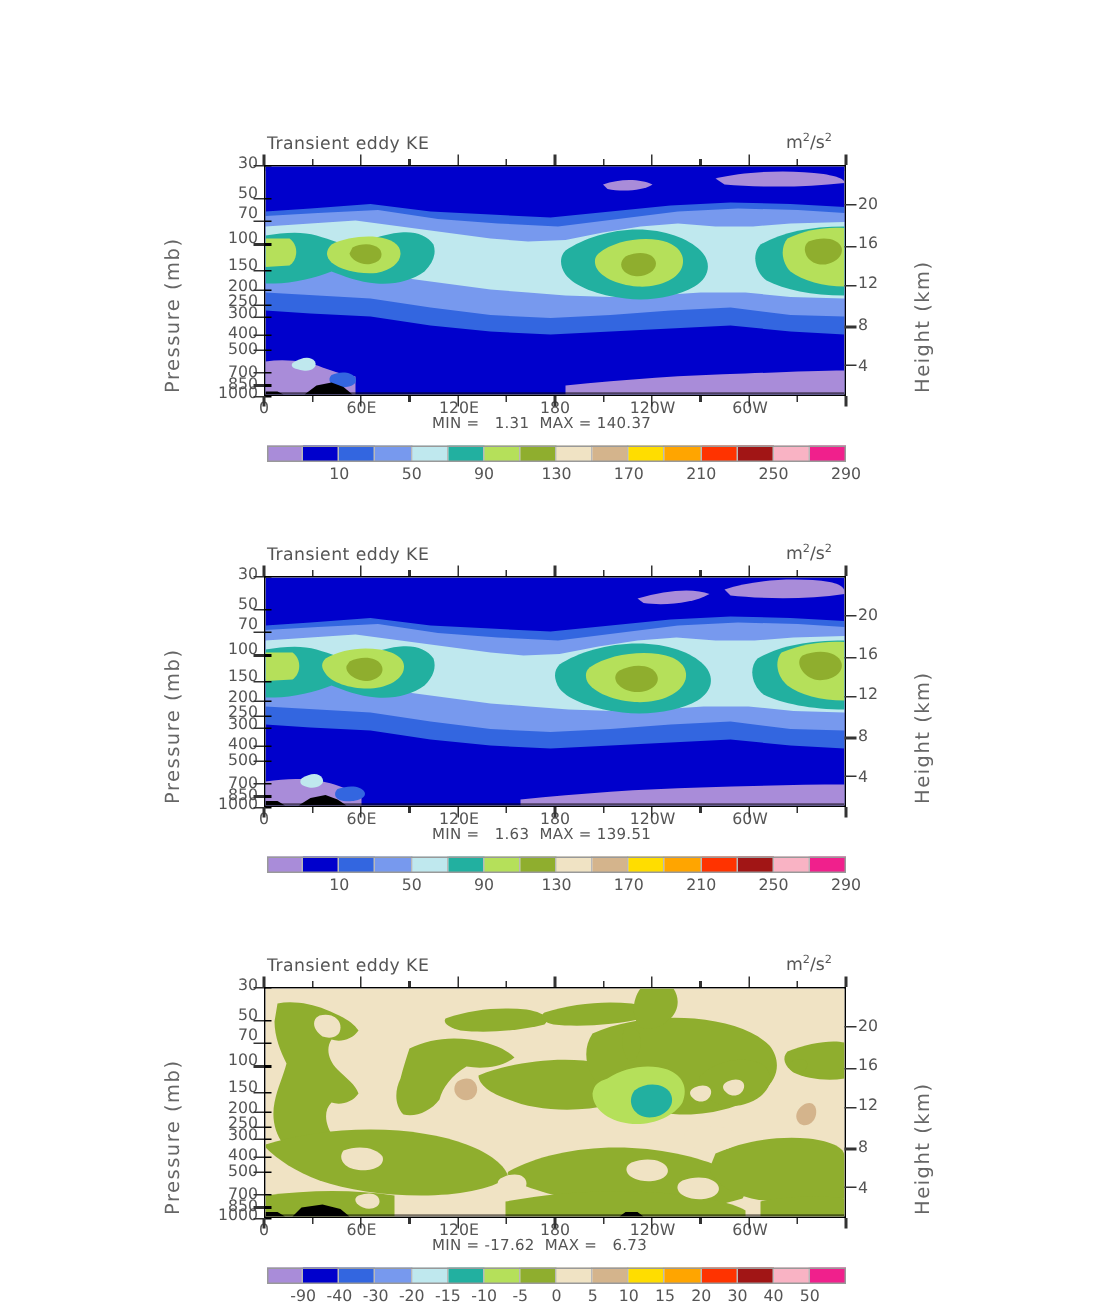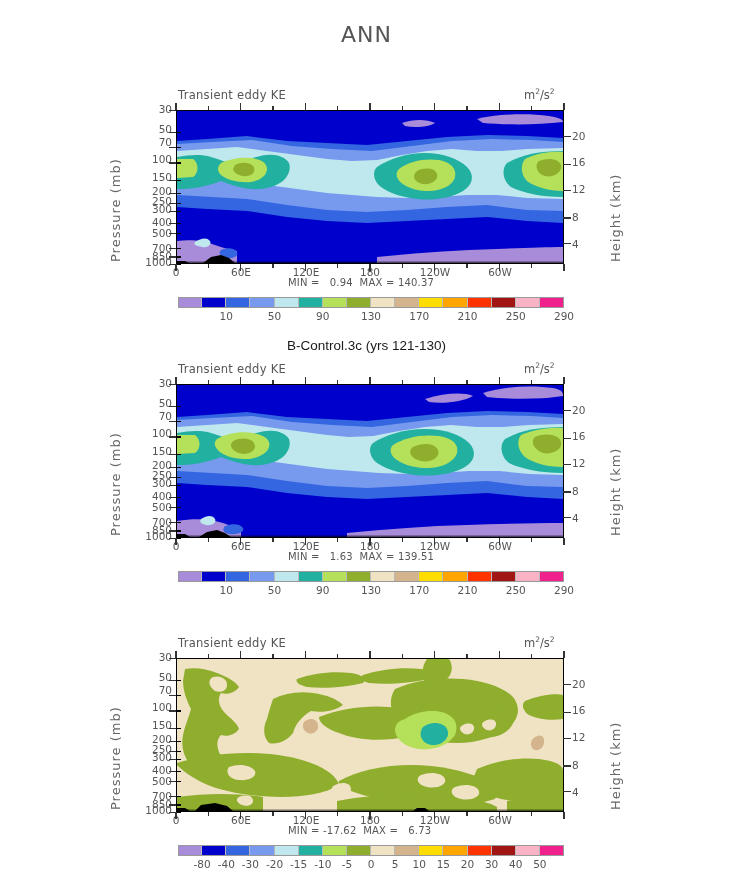--- a/index.html
+++ b/index.html
@@ -37,21 +37,20 @@
             border-right:0.7px solid #b9b9b9;}
   .cbar-out{position:absolute;box-sizing:border-box;border:0.8px solid #999;}
   .cblab{position:absolute;font-size:10.5px;color:#555;text-align:center;
          width:40px;top:13px;}
 </style>
 </head>
 <body>
 
 <div class="page">
 
-  <div class="suptitle">ANN</div>
 
   <div class="corner-left" style="left:178px;top:88px">Transient eddy KE</div>
   <div class="corner-right" style="left:524px;top:87px">m<sup>2</sup>/s<sup>2</sup></div>
   <div class="ylabel" style="left:108px;top:112px;height:150px">Pressure (mb)</div>
   <div class="ylabel-r" style="left:608px;top:112px;height:150px">Height (km)</div>
 
   <div class="frame" style="left:176px;top:110px;width:388px;height:154px">
     <svg width="386" height="152" viewBox="0 0 386 152">
       <rect x="0" y="0" width="386" height="152" fill="#0000cc"></rect>
 
@@ -128,21 +127,21 @@
     <div class="ytick-r" style="left:572px;top:239px">4</div>
   </div>
   <div>
     <div class="xtick" style="left:151px;top:267px">0</div>
     <div class="xtick" style="left:216px;top:267px">60E</div>
     <div class="xtick" style="left:281px;top:267px">120E</div>
     <div class="xtick" style="left:345px;top:267px">180</div>
     <div class="xtick" style="left:410px;top:267px">120W</div>
     <div class="xtick" style="left:475px;top:267px">60W</div>
   </div>
-  <div class="minmax" style="left:288px;top:277px"><span>MIN =</span>   <span>0.94</span>  <span>MAX =</span> <span>140.37</span></div>
+  <div class="minmax" style="left:288px;top:277px"><span>MIN =</span>   <span>1.31</span>  <span>MAX =</span> <span>140.37</span></div>
 
   <div class="cbar" style="left:178px;top:297px;width:386px;height:11px">
       <div class="cbar-seg" style="left: 0px; width: 24.125px; background: rgb(169, 140, 217);"></div>
       <div class="cbar-seg" style="left: 24.125px; width: 24.125px; background: rgb(0, 0, 204);"></div>
       <div class="cbar-seg" style="left: 48.25px; width: 24.125px; background: rgb(51, 102, 224);"></div>
       <div class="cbar-seg" style="left: 72.375px; width: 24.125px; background: rgb(119, 153, 238);"></div>
       <div class="cbar-seg" style="left: 96.5px; width: 24.125px; background: rgb(191, 232, 238);"></div>
       <div class="cbar-seg" style="left: 120.625px; width: 24.125px; background: rgb(34, 176, 160);"></div>
       <div class="cbar-seg" style="left: 144.75px; width: 24.125px; background: rgb(181, 224, 90);"></div>
       <div class="cbar-seg" style="left: 168.875px; width: 24.125px; background: rgb(143, 174, 46);"></div>
@@ -158,21 +157,20 @@
       <div class="cblab" style="left: 76.5px;">50</div>
       <div class="cblab" style="left: 124.75px;">90</div>
       <div class="cblab" style="left: 173px;">130</div>
       <div class="cblab" style="left: 221.25px;">170</div>
       <div class="cblab" style="left: 269.5px;">210</div>
       <div class="cblab" style="left: 317.75px;">250</div>
       <div class="cblab" style="left: 366px;">290</div>
     </div>
   <div class="cbar-out" style="left:178px;top:297px;width:386px;height:11px"></div>
 
-  <div class="panel-title" style="top:338px">B-Control.3c (yrs 121-130)</div>
   <div class="corner-left" style="left:178px;top:362px">Transient eddy KE</div>
   <div class="corner-right" style="left:524px;top:361px">m<sup>2</sup>/s<sup>2</sup></div>
   <div class="ylabel" style="left:108px;top:386px;height:150px">Pressure (mb)</div>
   <div class="ylabel-r" style="left:608px;top:386px;height:150px">Height (km)</div>
 
   <div class="frame" style="left:176px;top:384px;width:388px;height:154px">
     <svg width="386" height="152" viewBox="0 0 386 152">
       <rect x="0" y="0" width="386" height="152" fill="#0000cc"></rect>
       <path d="M0,32 L30,30 L70,27 L110,32 L150,34 L190,36 L230,32 L270,28 L310,26 L350,27 L386,29
                L386,114 L350,112 L310,108 L270,110 L230,112 L190,114 L150,112 L110,108 L70,102 L30,100 L0,98 Z" fill="#3366e0"></path>
@@ -389,21 +387,21 @@
       <div class="cbar-seg" style="left: 144.75px; width: 24.125px; background: rgb(181, 224, 90);"></div>
       <div class="cbar-seg" style="left: 168.875px; width: 24.125px; background: rgb(143, 174, 46);"></div>
       <div class="cbar-seg" style="left: 193px; width: 24.125px; background: rgb(240, 227, 196);"></div>
       <div class="cbar-seg" style="left: 217.125px; width: 24.125px; background: rgb(212, 180, 140);"></div>
       <div class="cbar-seg" style="left: 241.25px; width: 24.125px; background: rgb(255, 221, 0);"></div>
       <div class="cbar-seg" style="left: 265.375px; width: 24.125px; background: rgb(255, 165, 0);"></div>
       <div class="cbar-seg" style="left: 289.5px; width: 24.125px; background: rgb(255, 51, 0);"></div>
       <div class="cbar-seg" style="left: 313.625px; width: 24.125px; background: rgb(161, 21, 21);"></div>
       <div class="cbar-seg" style="left: 337.75px; width: 24.125px; background: rgb(249, 179, 196);"></div>
       <div class="cbar-seg" style="left: 361.875px; width: 24.125px; background: rgb(240, 32, 140); border-right: none;"></div>
-      <div class="cblab" style="left: 4.125px;">-80</div>
+      <div class="cblab" style="left: 4.125px;">-90</div>
       <div class="cblab" style="left: 28.25px;">-40</div>
       <div class="cblab" style="left: 52.375px;">-30</div>
       <div class="cblab" style="left: 76.5px;">-20</div>
       <div class="cblab" style="left: 100.625px;">-15</div>
       <div class="cblab" style="left: 124.75px;">-10</div>
       <div class="cblab" style="left: 148.875px;">-5</div>
       <div class="cblab" style="left: 173px;">0</div>
       <div class="cblab" style="left: 197.125px;">5</div>
       <div class="cblab" style="left: 221.25px;">10</div>
       <div class="cblab" style="left: 245.375px;">15</div>

